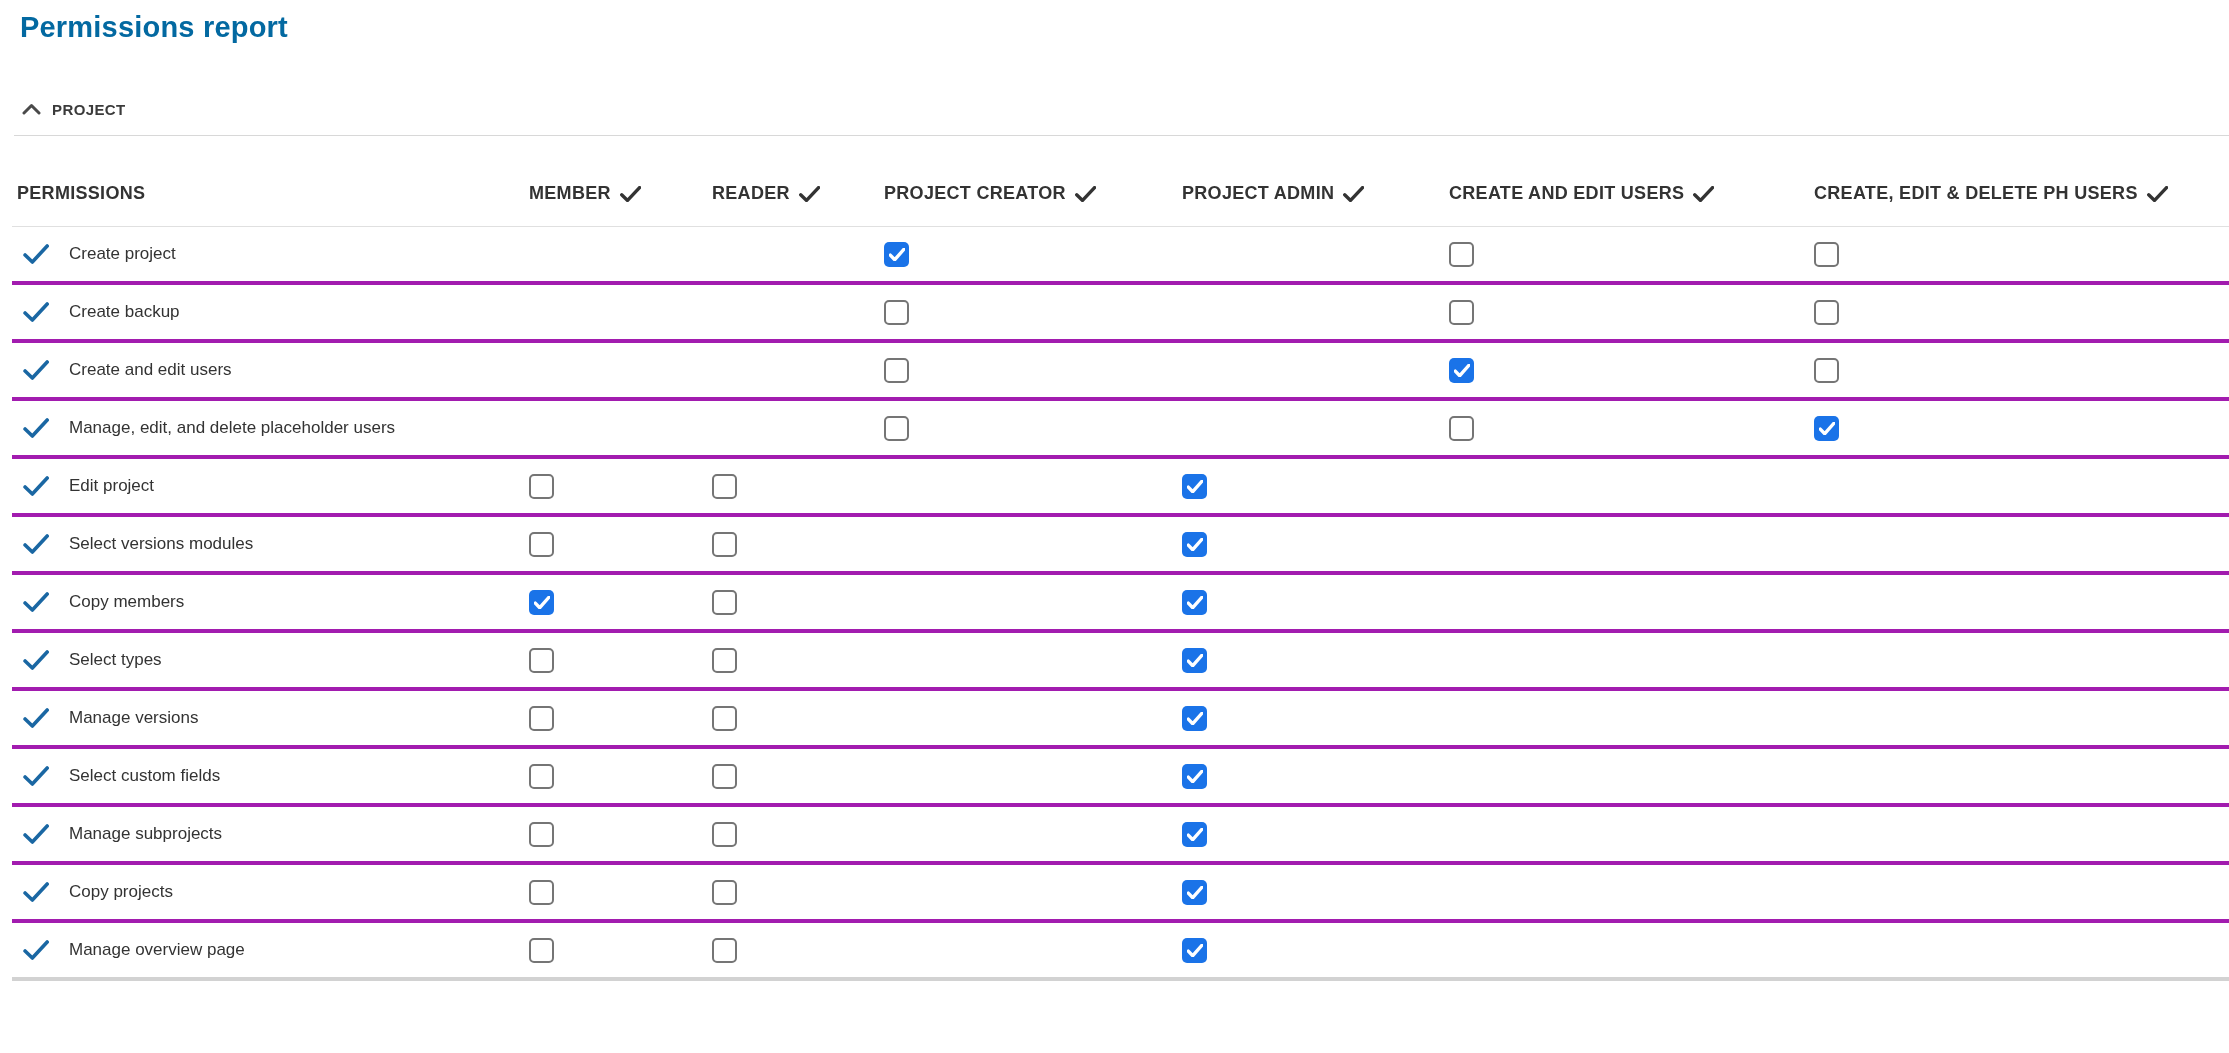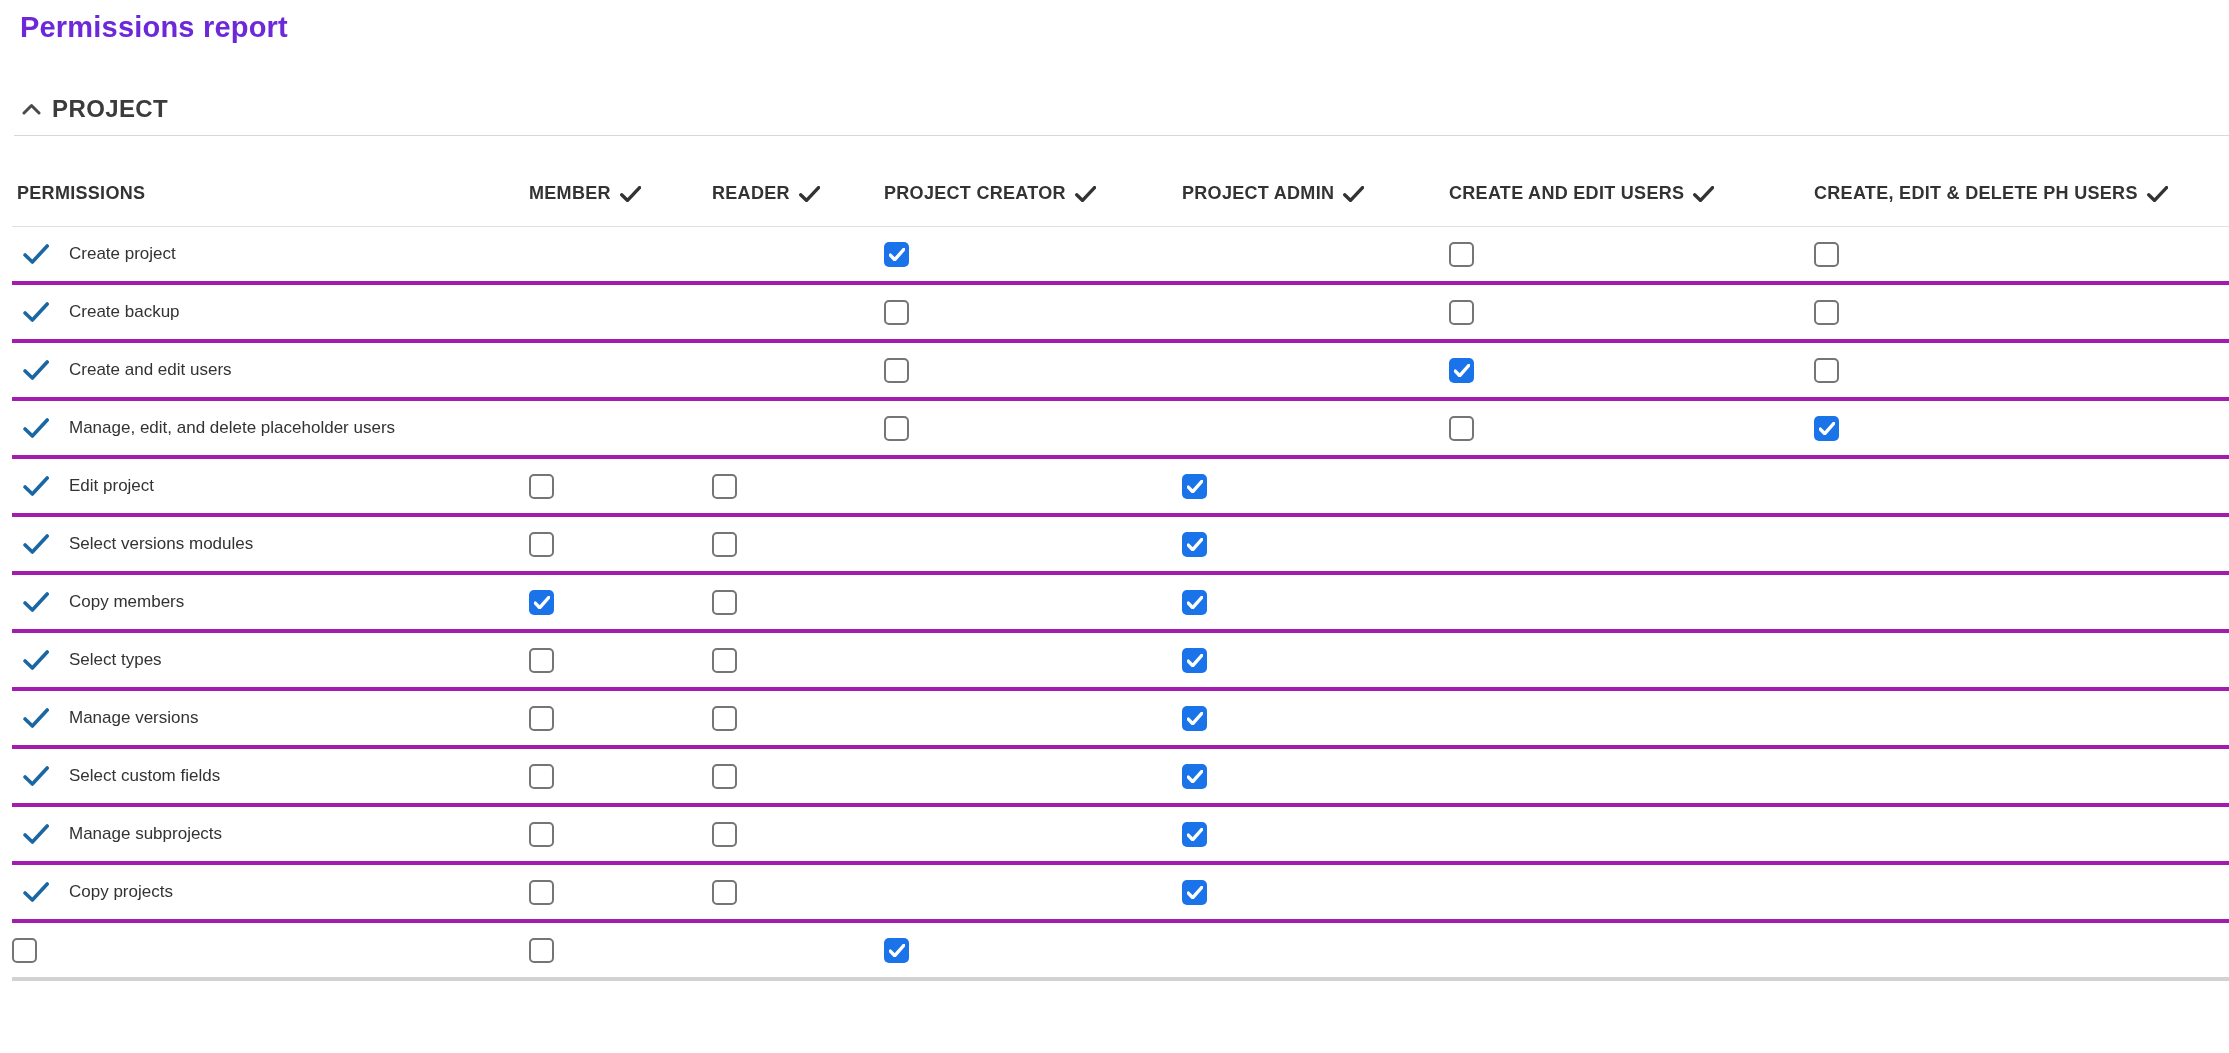--- a/index.html
+++ b/index.html
@@ -2,28 +2,28 @@
 <html><head>
 <meta charset="utf-8">
 <style>
   * { margin:0; padding:0; box-sizing:border-box; }
   html,body { width:2229px; height:1053px; background:#ffffff; overflow:hidden;
               font-family:"Liberation Sans", sans-serif; color:#333333; }
 
   .page { width:2229px; height:1053px; position:relative; }
 
   
-  .page-title { font-size:29px; font-weight:700; line-height:36px; color:#6d28d9;
+  .page-title { font-size:29px; font-weight:700; line-height:36px; color:#0369a1;
                 padding:9px 0 0 20px; letter-spacing:.2px; }
 
   
   .section-header { display:flex; align-items:center; margin:51px 0 0 22px;
                     height:26px; cursor:pointer; }
   .section-header .chev { display:flex; align-items:center; margin-right:11px; }
-  .section-label { font-size:24px; font-weight:700; color:#3b3b3b; letter-spacing:.4px; }
+  .section-label { font-size:15px; font-weight:700; color:#3b3b3b; letter-spacing:.4px; }
   .section-divider { border:none; border-top:1px solid #d8d8d8; margin:13px 0 0 14px; }
 
   
   .grid-cols { display:grid;
                grid-template-columns:517px 183px 172px 298px 267px 365px minmax(0,1fr); }
   .table { margin-left:12px; }
 
   .thead { align-items:end; height:91px; border-bottom:1px solid #e0e0e0;
            padding-bottom:22px; }
   .th { font-size:18px; font-weight:700; letter-spacing:.3px; color:#333;
@@ -424,20 +424,28 @@
             <span class="cb checked" role="checkbox" aria-checked="true" style="background: rgb(26, 115, 232);">
               <svg width="16" height="13" viewBox="0 0 16 13">
      <polyline points="1.28,7.15 5.76,11.700000000000001 14.88,1.3" fill="none" stroke="#ffffff" stroke-width="3.4" stroke-linecap="round" stroke-linejoin="round"></polyline>
    </svg>
             </span>
           </div>
           <div class="cell"></div>
           <div class="cell"></div>
         </div>
         <div class="row grid-cols">
+          <div class="perm-cell">
+            <span class="row-check">
+              <svg width="26" height="20" viewBox="0 0 26 20">
+     <polyline points="2.08,11 9.36,18 24.18,2" fill="none" stroke="#1A67A3" stroke-width="3.6" stroke-linecap="round" stroke-linejoin="round"></polyline>
+   </svg>
+            </span>
+            <span class="perm-label">Manage overview page</span>
+          </div>
           <div class="cell">
             <span class="cb" role="checkbox" aria-checked="false" style="border-color: rgb(117, 117, 117);"></span>
           </div>
           <div class="cell">
             <span class="cb" role="checkbox" aria-checked="false" style="border-color: rgb(117, 117, 117);"></span>
           </div>
           <div class="cell"></div>
           <div class="cell">
             <span class="cb checked" role="checkbox" aria-checked="true" style="background: rgb(26, 115, 232);">
               <svg width="16" height="13" viewBox="0 0 16 13">

